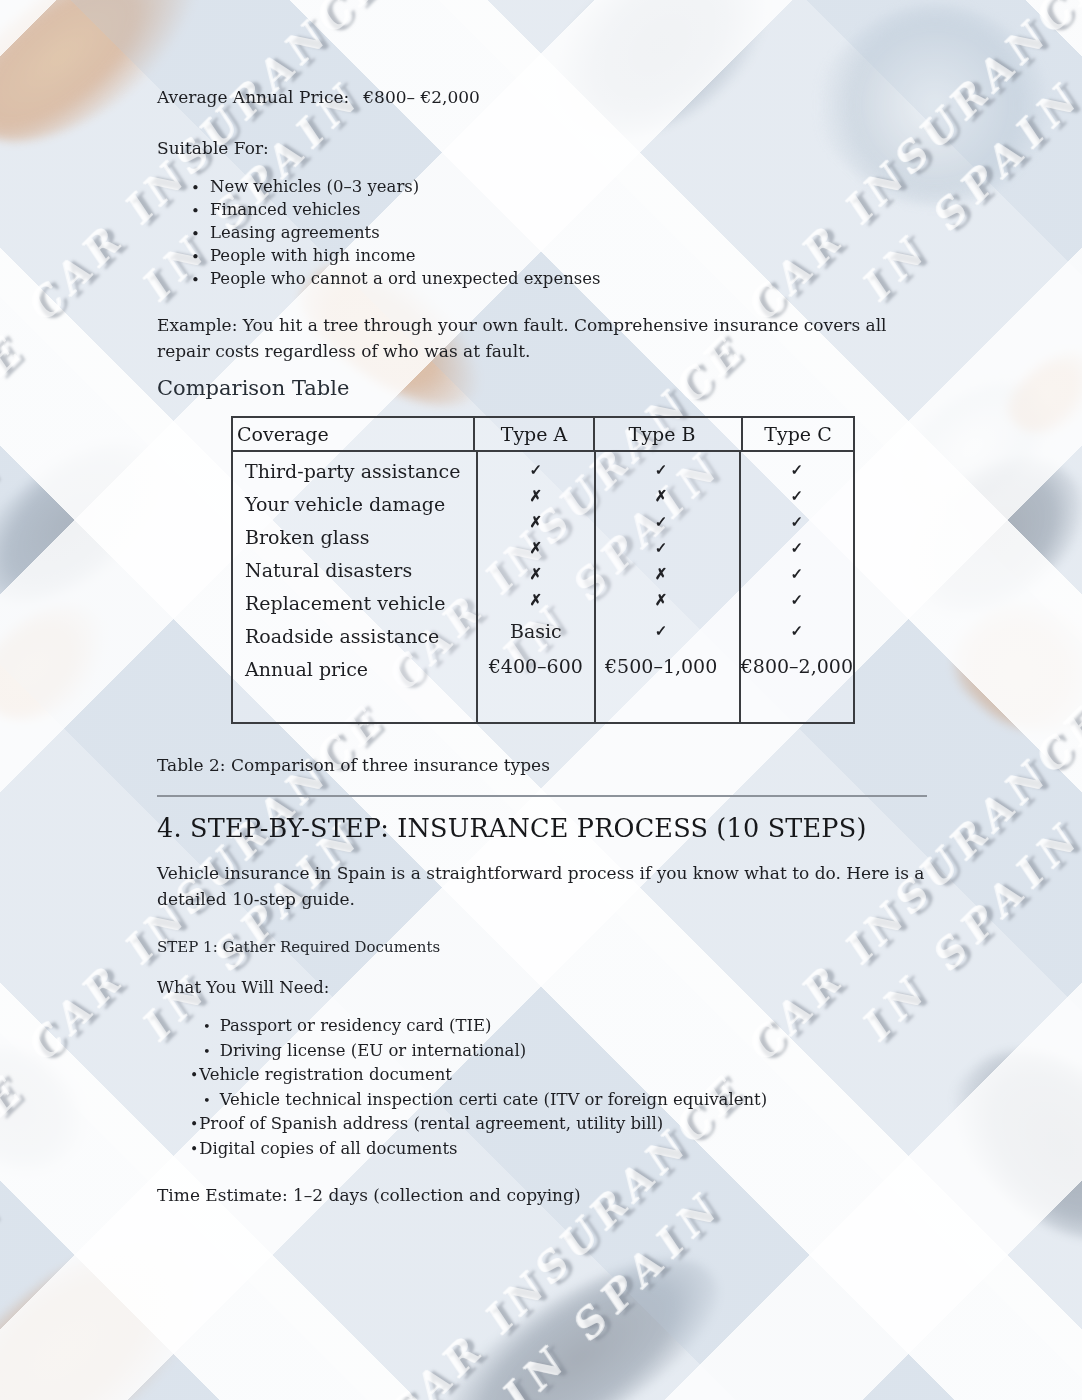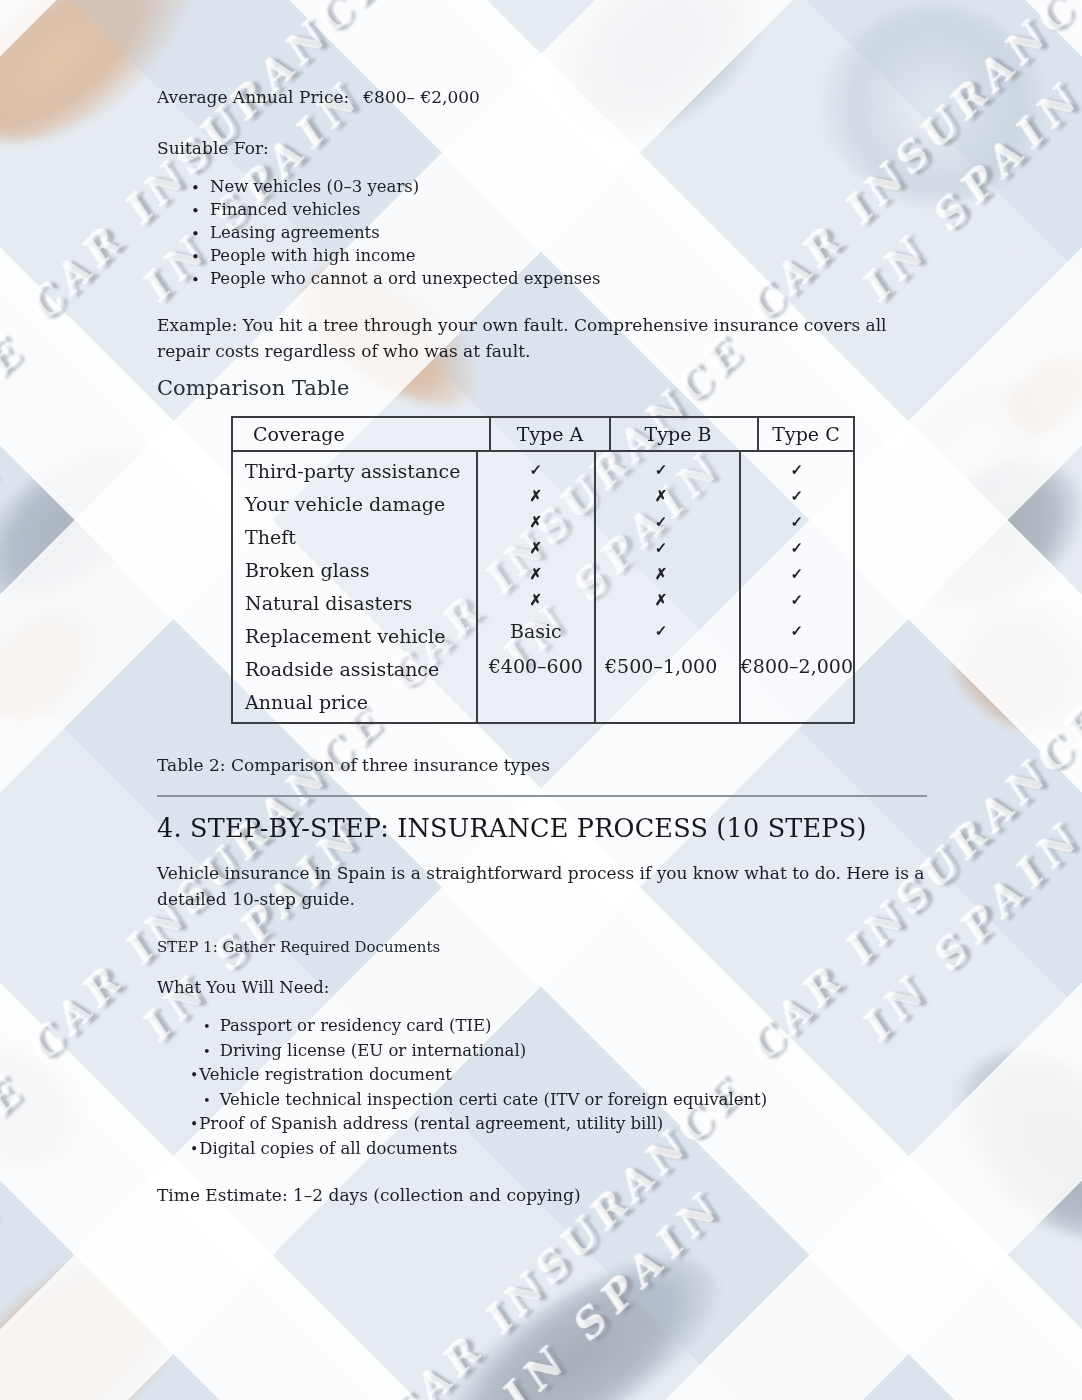--- a/index.html
+++ b/index.html
@@ -54,21 +54,21 @@
   
   .ins-table{margin:14px 0 0 74px;width:620px;border:2px solid #3a3c40;background:rgba(250,252,254,.25);}
   .t-head{display:flex;border-bottom:2px solid #3a3c40;}
   .t-body{display:flex;height:270px;}
   .c-cov{width:236px;}
   .c-a{width:118px;}
   .c-b{width:134px;}
   .c-c{width:128px;flex:1;margin-left:12px;}
   .c-a,.c-b,.c-c{border-left:2px solid #3a3c40;text-align:center;}
   .t-head .cell{font-size:19px;line-height:32px;color:#191a1d;}
-  .t-head .c-cov{text-align:left;padding-left:20px;}
+  .t-head .c-cov{text-align:left;padding-left:4px;}
   .t-body .c-cov{padding:3px 0 0 12px;}
   .cov-line{font-size:19px;line-height:33px;white-space:nowrap;}
   .t-body .c-a,.t-body .c-b,.t-body .c-c{padding-top:5px;}
   .mk{font-size:15px;line-height:26px;font-weight:bold;color:#212226;}
   .mk7{line-height:37px;}
   .big{font-size:19px;font-weight:normal;}
   .price{font-size:19px;line-height:33px;white-space:nowrap;}
 
   .p-caption{margin-top:28px !important;font-size:16px;line-height:22px;}
   .rule{margin-top:17px;height:2px;background:#8d939b;}
@@ -167,21 +167,20 @@
       <div class="t-head">
         <div class="cell c-cov">Coverage</div>
         <div class="cell c-a">Type A</div>
         <div class="cell c-b">Type B</div>
         <div class="cell c-c">Type C</div>
       </div>
       <div class="t-body">
         <div class="c-cov" id="col-coverage">
             <div class="cov-line">Third-party assistance</div>
             <div class="cov-line">Your vehicle damage</div>
-            <div class="cov-line">Theft</div>
             <div class="cov-line">Broken glass</div>
             <div class="cov-line">Natural disasters</div>
             <div class="cov-line">Replacement vehicle</div>
             <div class="cov-line">Roadside assistance</div>
             <div class="cov-line">Annual price</div>
           </div>
         <div class="c-a" id="col-a">
             <div class="mk">✓</div>
             <div class="mk">✗</div>
             <div class="mk">✗</div>

